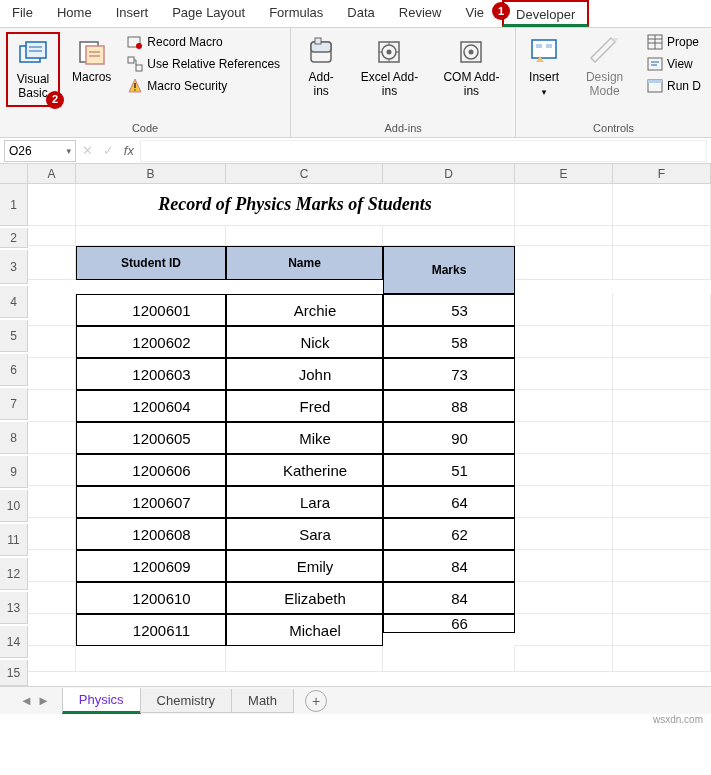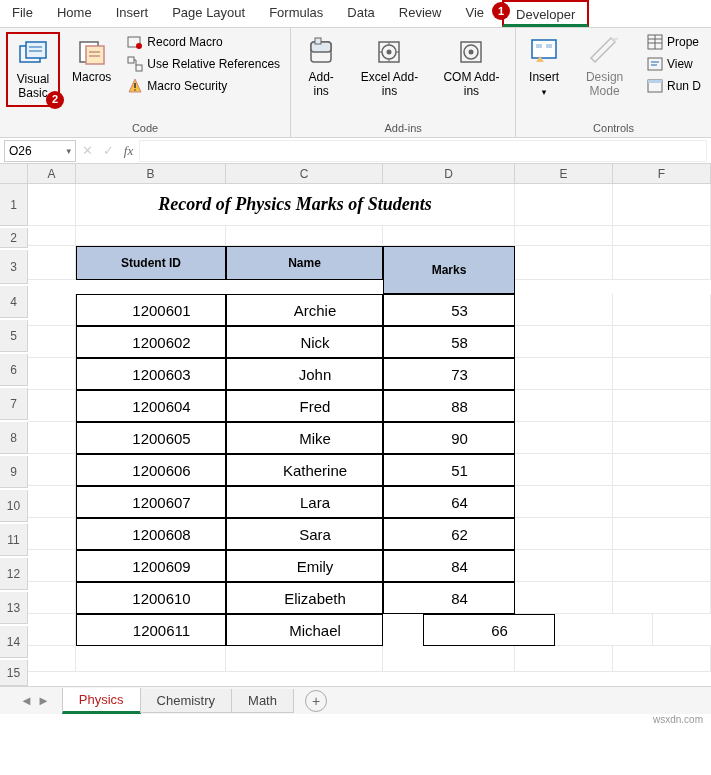--- a/index.html
+++ b/index.html
@@ -21,21 +21,21 @@
     .big-btn .ic { width: 32px; height: 32px; display: flex; align-items: center; justify-content: center; }
     .small-btn { display: flex; align-items: center; gap: 4px; padding: 2px 4px; font-size: 12px; white-space: nowrap; }
     .small-btn .ic { width: 16px; height: 16px; display: flex; align-items: center; justify-content: center; }
     .vstack { display: flex; flex-direction: column; gap: 2px; }
     .disabled { opacity: 0.5; }
     
     
     .fbar-row { display: flex; align-items: center; height: 26px; border-bottom: 1px solid #d4d4d4; padding: 2px 4px; gap: 6px; }
     .namebox { width: 72px; height: 22px; border: 1px solid #ccc; padding: 0 4px; font-size: 12px; display: flex; align-items: center; justify-content: space-between; background: #fff; }
     .fbar-icons { display: flex; gap: 10px; color: #888; font-size: 13px; align-items: center; }
-    .fbar-icons .fx { font-style: italic; font-family: Liberation Serif, serif; color: #666; }
+    .fbar-icons .fx { font-style: italic; font-family: Liberation Sans, sans-serif; color: #666; }
     .fbar { flex: 1; height: 22px; border: 1px solid #eee; }
     
     
     .grid-wrap { position: relative; }
     .colhdrs { display: flex; height: 20px; }
     .selall { width: 28px; border-right: 1px solid #d4d4d4; border-bottom: 1px solid #d4d4d4; background: #f0f0f0; }
     .colhdr { border-right: 1px solid #d4d4d4; border-bottom: 1px solid #d4d4d4; background: #f0f0f0; text-align: center; font-size: 12px; color: #555; line-height: 20px; }
     .rowwrap { display: flex; }
     .rowhdr { width: 28px; border-right: 1px solid #d4d4d4; border-bottom: 1px solid #d4d4d4; background: #f0f0f0; text-align: center; font-size: 12px; color: #555; display: flex; align-items: center; justify-content: center; }
     .cells { position: relative; }
@@ -47,21 +47,21 @@
     
     
     .dt-hdr { background: #b8c8e0; font-weight: bold; justify-content: center; font-size: 12px; border: 1px solid #000 !important; }
     .dt-cell { justify-content: center; border: 1px solid #000 !important; font-size: 15px; padding-left: 27px; }
     .title-cell { font-family: "Times New Roman", serif; font-style: italic; font-weight: bold; font-size: 18px; justify-content: center; }
     
     
     .sheet-tabs { display: flex; align-items: center; height: 28px; border-top: 1px solid #d4d4d4; padding-left: 8px; gap: 0; font-size: 13px; background: #f5f5f5; }
     .nav-arrows { display: flex; gap: 4px; color: #888; padding: 0 12px; }
     .stab { padding: 4px 16px; border: 1px solid #ccc; border-top: none; background: #f0f0f0; color: #444; margin-right: -1px; }
-    .stab.active { background: #fff; border-bottom: 3px solid #107c41; font-weight: normal; color: #b91c1c; }
+    .stab.active { background: #fff; border-bottom: 3px solid #107c41; font-weight: normal; color: #6d28d9; }
     .addtab { width: 22px; height: 22px; border: 1px solid #aaa; border-radius: 50%; display: flex; align-items: center; justify-content: center; margin-left: 12px; color: #666; font-size: 14px; }
     
     .watermark { position: absolute; bottom: 50px; right: 8px; font-size: 10px; color: #999; }
   </style>
 </head>
 <body>
 
 <div class="tabs-row">
   <div class="tab">File</div>
   <div class="tab">Home</div>
@@ -386,21 +386,21 @@
             <div class="cell cB dt-cell" style="height:32px;">1200610</div>
             <div class="cell cC dt-cell" style="height:32px;">Elizabeth</div>
             <div class="cell cD dt-cell" style="height:32px;">84</div>
             <div class="cell cE" style="height:32px;"></div>
             <div class="cell cF" style="height:32px;"></div>
           </div>
           <div class="gridrow">
             <div class="cell cA" style="height:32px;"></div>
             <div class="cell cB dt-cell" style="height:32px;">1200611</div>
             <div class="cell cC dt-cell" style="height:32px;">Michael</div>
-            <div class="cell cD dt-cell" style="height:32px;margin-left:40px;">66</div>
+            <div class="cell cD dt-cell" style="height:19px;">66</div>
             <div class="cell cE" style="height:32px;"></div>
             <div class="cell cF" style="height:32px;"></div>
           </div>
         </div>
 
       <div class="gridrow">
         <div class="cell cA" style="height:26px;"></div>
         <div class="cell cB" style="height:26px;"></div>
         <div class="cell cC" style="height:26px;"></div>
         <div class="cell cD" style="height:26px;"></div>

